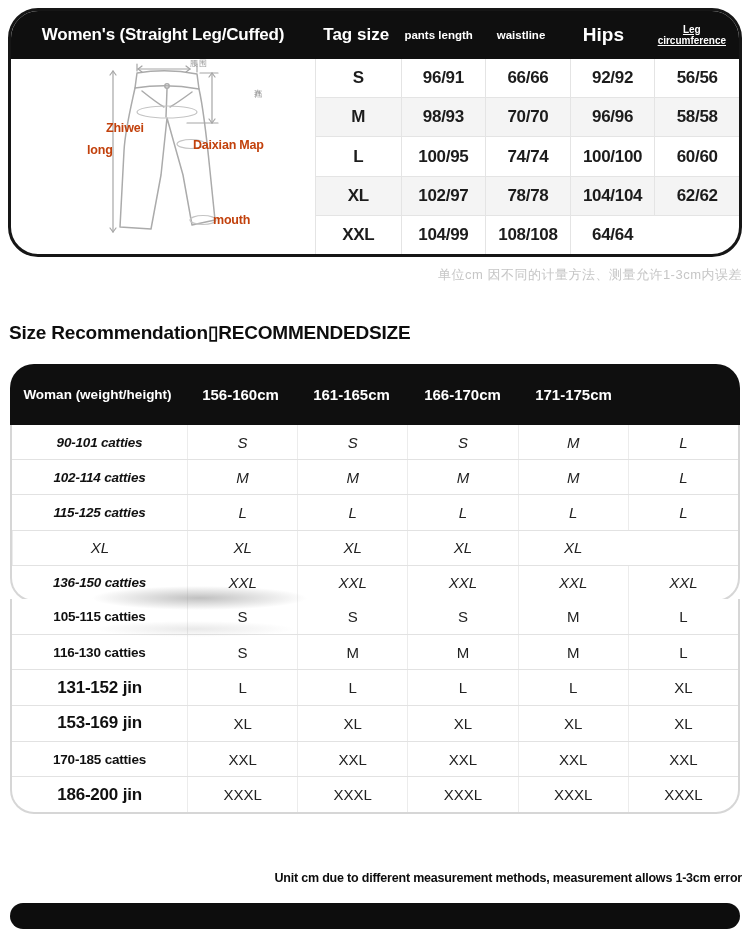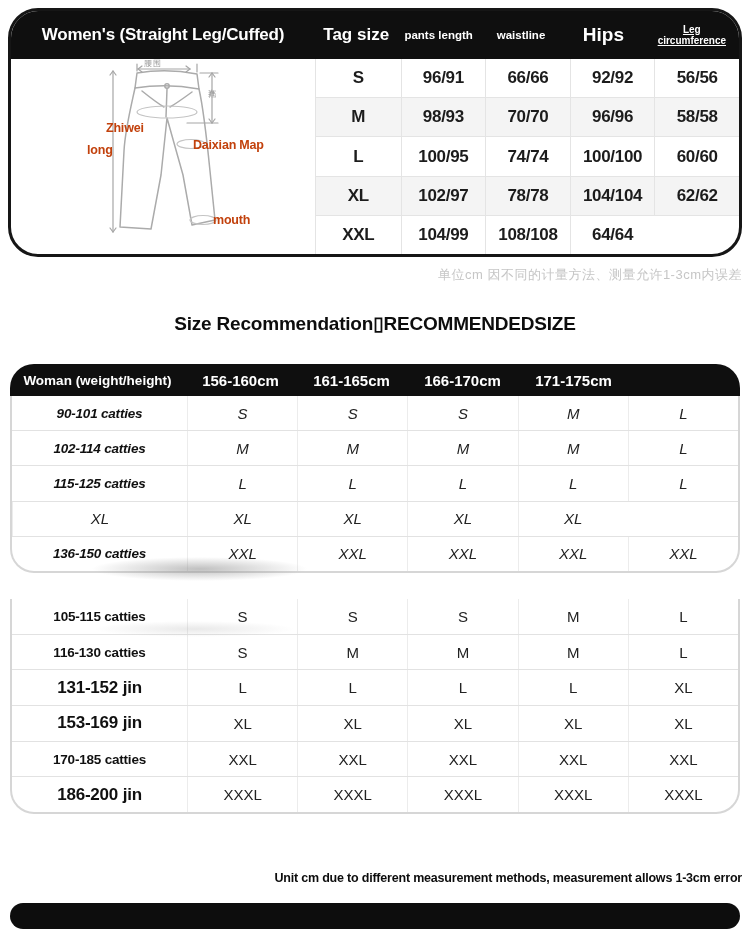--- a/index.html
+++ b/index.html
@@ -20,34 +20,34 @@
   .t1grid{position:absolute;left:304px;top:0;right:0;bottom:0;border-left:1px solid #e4e4e4;
           display:flex;flex-direction:column;}
   .t1row{flex:1;display:grid;grid-template-columns:repeat(5,1fr);}
   .t1row:nth-child(even){background:#f4f4f4;}
   .t1row + .t1row{border-top:1px solid #e4e4e4;}
   .t1c{display:flex;align-items:center;justify-content:center;font-size:17px;font-weight:600;color:#1c1c1c;letter-spacing:-0.3px;}
   .t1c + .t1c{border-left:1px solid #e4e4e4;}
 
   
   .dlab{position:absolute;font-weight:700;color:#c2410c;font-size:12.5px;white-space:nowrap;letter-spacing:-0.2px;}
-  .cn{font-weight:400;color:#9b9b9b;font-size:8px;letter-spacing:1px;}
+  .cn{font-weight:400;color:#9b9b9b;font-size:8px;letter-spacing:1px;margin-left:46px;}
   .vert{writing-mode:vertical-rl;}
 
   
   .note-cn{position:absolute;right:8px;top:266px;font-size:13px;color:#c6c6c6;letter-spacing:0.5px;}
-  .reco-title{position:absolute;left:0;right:0;top:312px;margin:0;text-align:center;
+  .reco-title{position:absolute;left:0;right:0;top:312px;margin:9px;
               font-size:19px;font-weight:700;letter-spacing:-0.2px;color:#0d0d0d;}
 
   
   .reco{position:absolute;left:10px;width:730px;}
   .t2{top:364px;} .t3{top:599px;}
   .rhead{background:#0f0f0f;border-radius:24px 24px 0 0;display:grid;
          grid-template-columns:175px repeat(5,1fr);color:#fff;}
-  .t2 .rhead{height:32px;} .t3 .rhead{height:45px;}
+  .t2 .rhead{height:61px;} .t3 .rhead{height:45px;}
   .rhead > div{display:flex;align-items:center;justify-content:center;text-align:center;font-weight:700;}
   .thlab{font-size:13.5px;} .thcol{font-size:15px;}
   .rbody{position:relative;box-sizing:border-box;border:2px solid #d6d6d6;border-top:none;
          border-radius:0 0 24px 24px;background:#fff;display:flex;flex-direction:column;}
   .t2 .rbody{height:177px;font-style:italic;} .t3 .rbody{height:215px;text-align:center;}
   .rrow{flex:1;display:grid;grid-template-columns:175px repeat(5,1fr);position:relative;z-index:2;}
   .rrow + .rrow{border-top:1px solid #e2e2e2;}
   .rcell{display:flex;align-items:center;justify-content:center;height:100%;}
   .rlab{font-size:13.5px;font-weight:700;color:#101010;letter-spacing:-0.2px;}
   .rlab.big{font-size:17px;}

